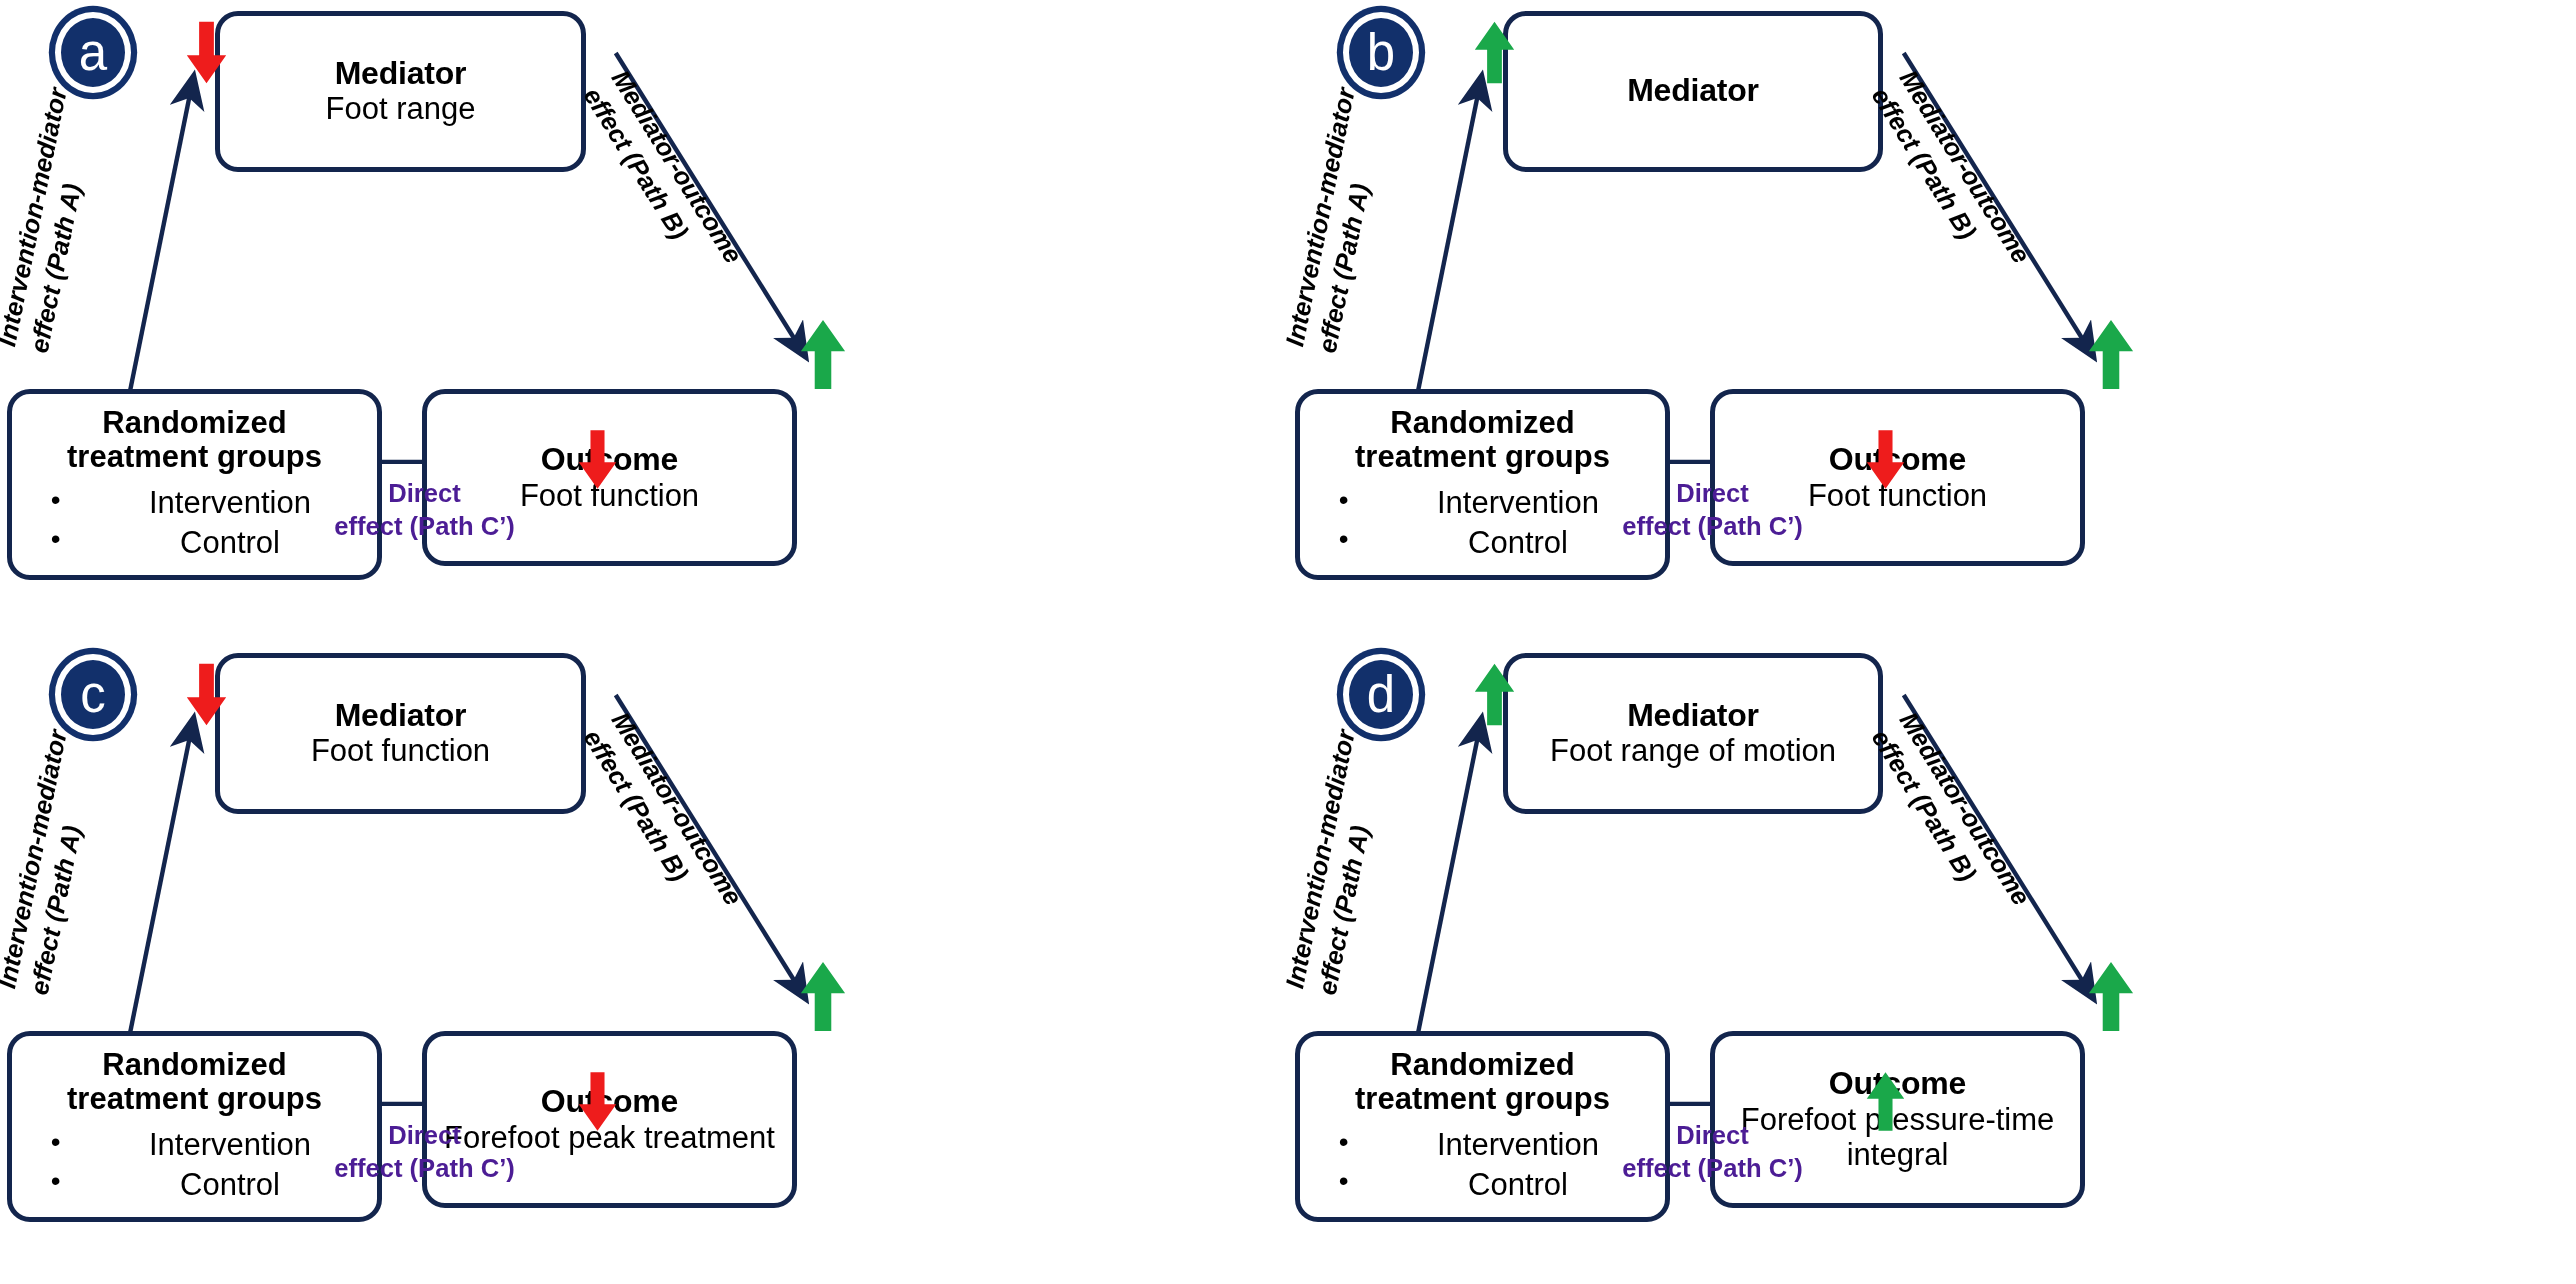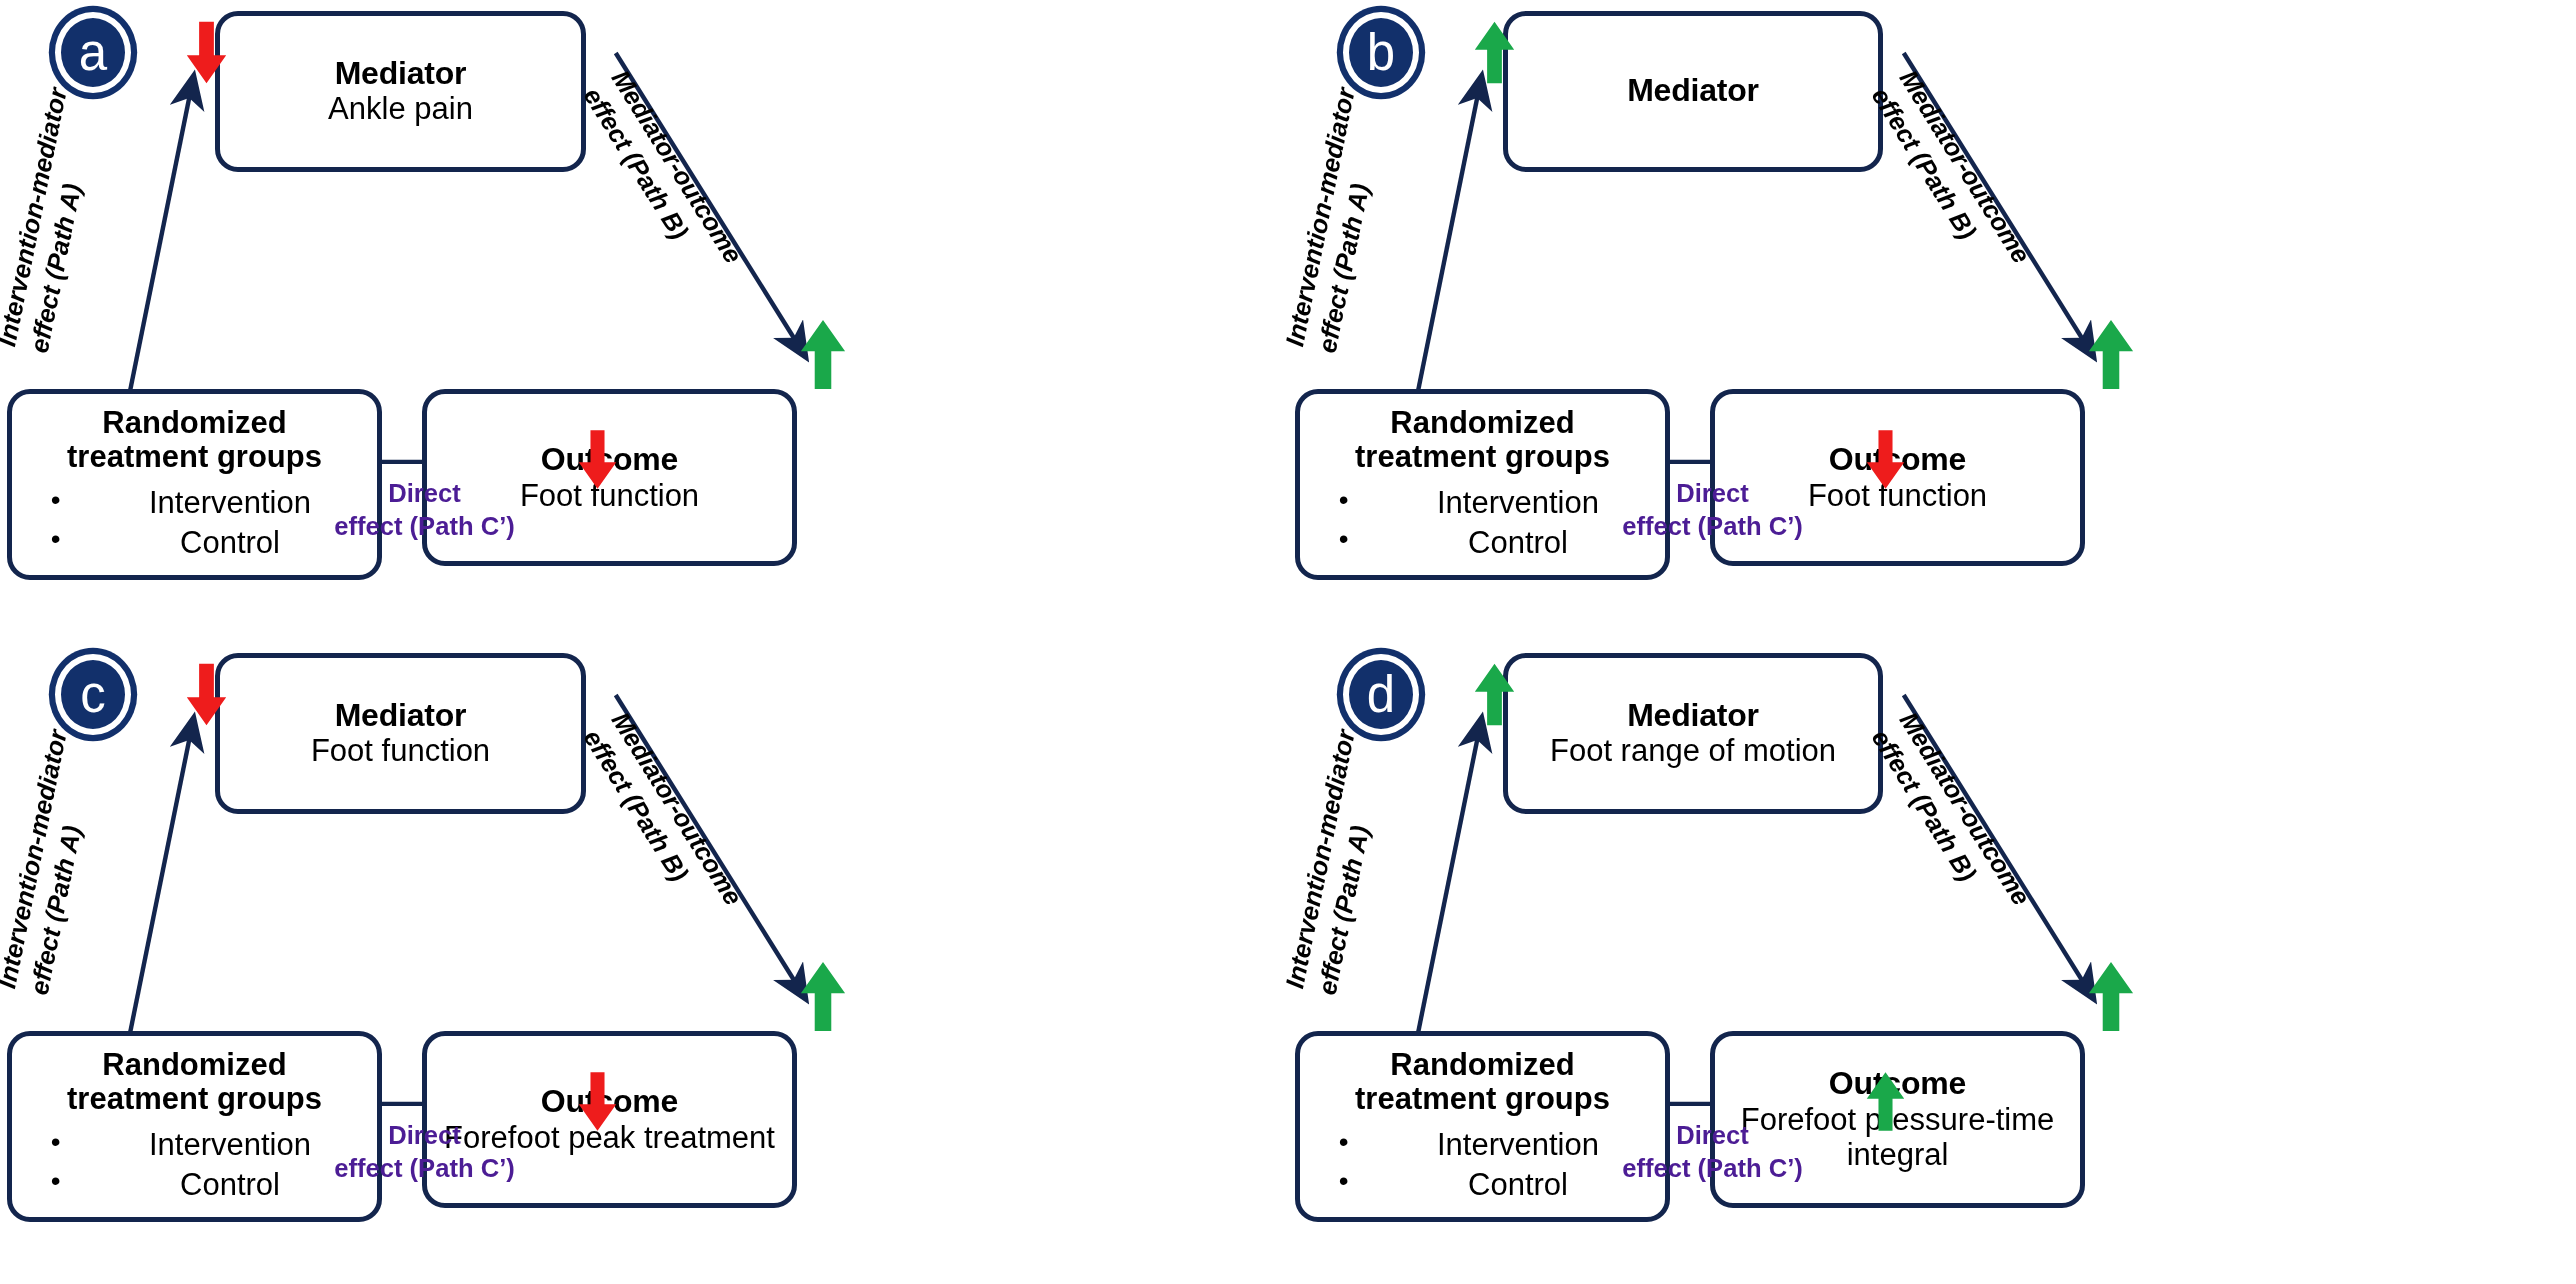--- a/index.html
+++ b/index.html
@@ -145,21 +145,21 @@
             <path d="M0,0 L9,4 L0,8 L2.4,4 Z" fill="#13254d"></path>
           </marker>
         </defs>
         <line x1="108" y1="636" x2="219" y2="86" stroke="#13254d" stroke-width="5" marker-end="url(#aha)"></line>
         <line x1="697" y1="60" x2="912" y2="404" stroke="#13254d" stroke-width="5" marker-end="url(#aha)"></line>
         <line x1="303" y1="523" x2="648" y2="523" stroke="#13254d" stroke-width="5" marker-end="url(#aha)"></line>
       </svg>
       <div class="badge" style="left: 55px; top: 12.4px;">a</div>
       <div class="node " style="left: 215px; top: 10.6px; width: 371px; height: 161px;">
         <div class="node-title">Mediator</div>
-        <div class="node-sub">Ankle pain</div>
+        <div class="node-sub">Foot range</div>
       </div>
       <div class="node groups-box" style="left: 7px; top: 389px; width: 375px; height: 191px;">
         <div class="groups-title">Randomized treatment groups</div>
         <ul class="bullets">
           <li>Intervention</li>
           <li>Control</li>
         </ul>
       </div>
       <div class="node " style="left: 422px; top: 389px; width: 375px; height: 177px;">
         <div class="node-title">Outcome</div>

